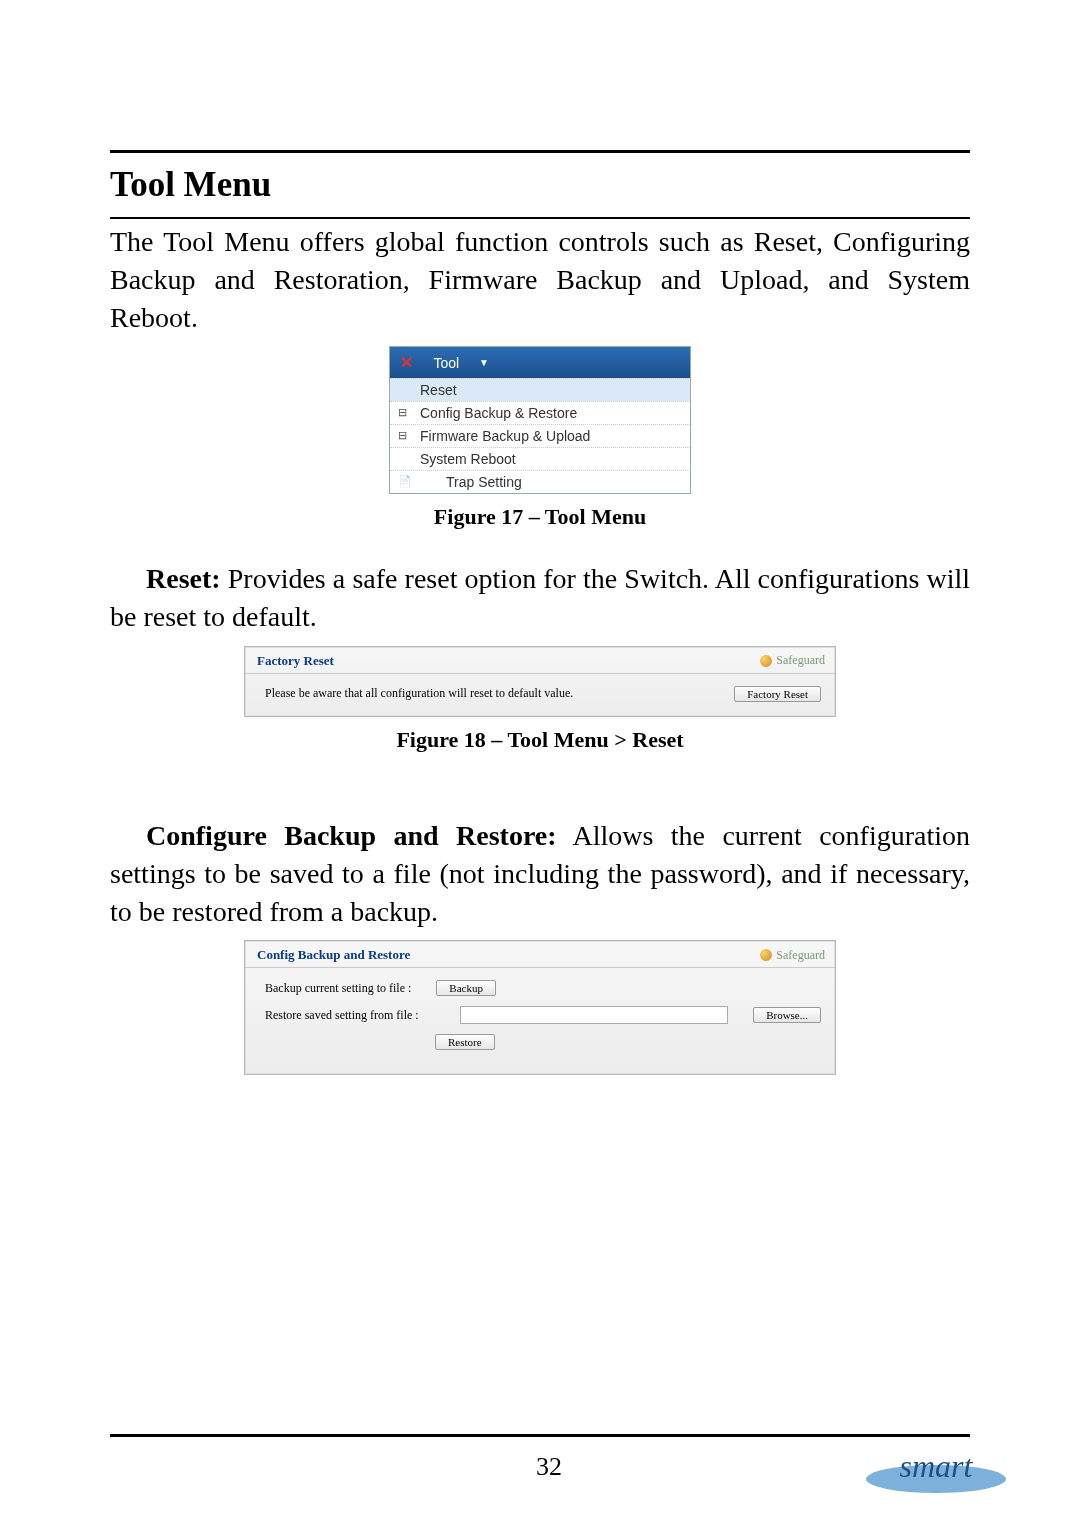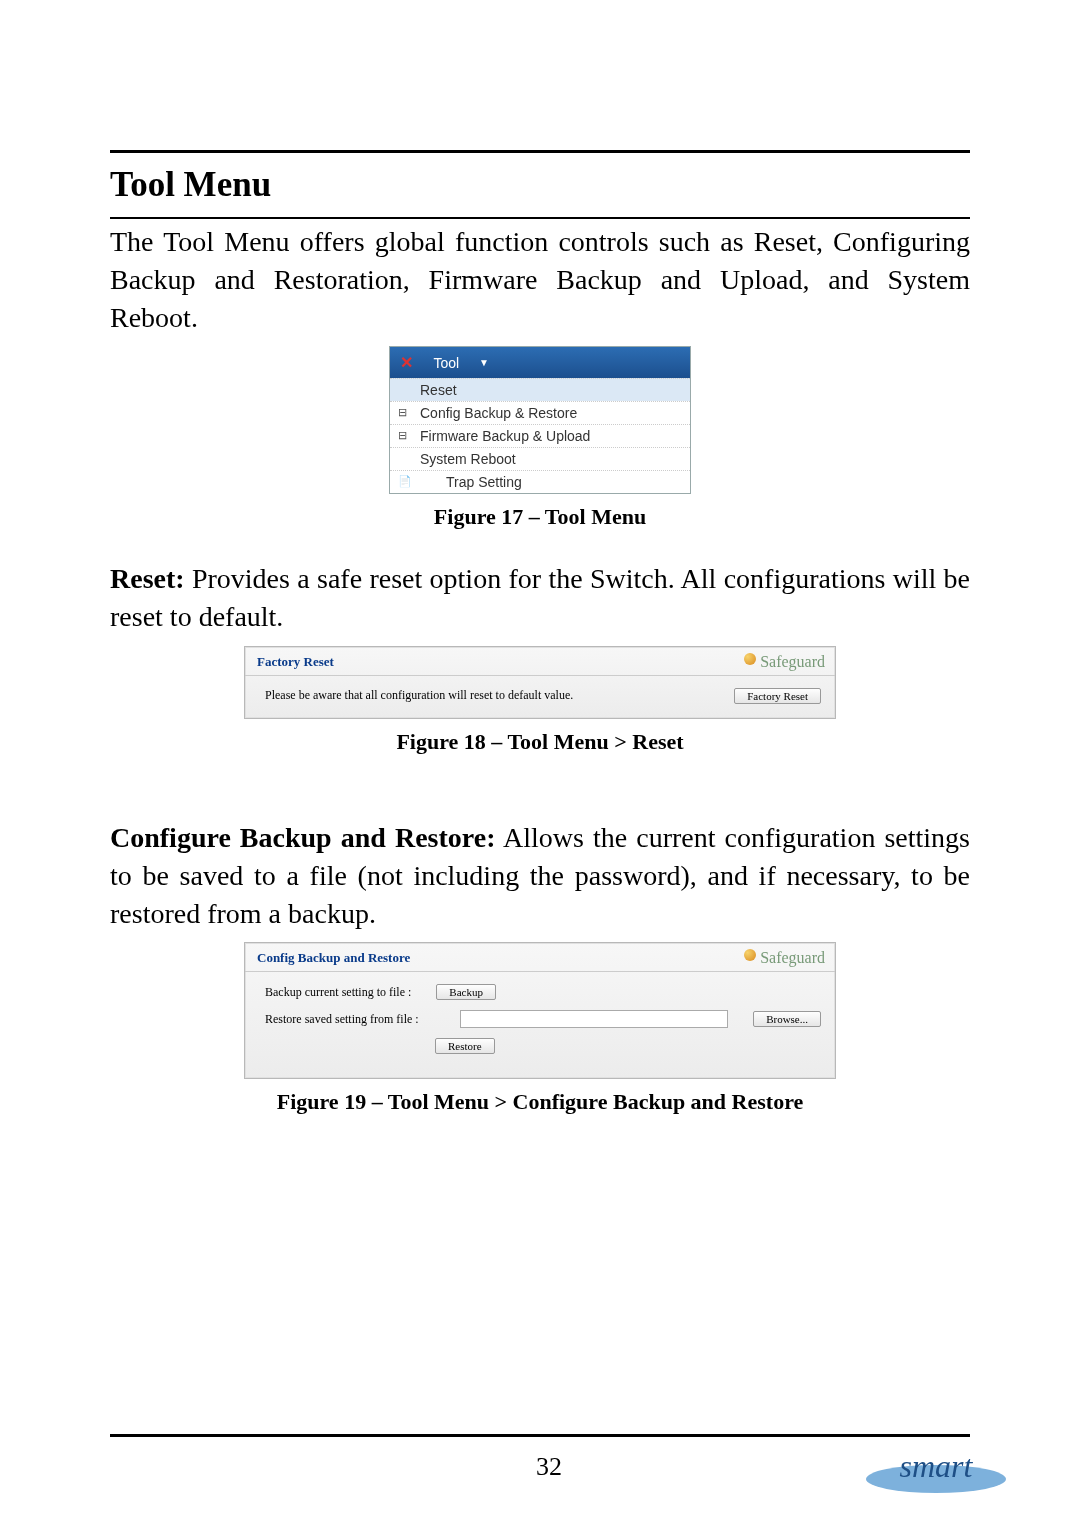--- a/index.html
+++ b/index.html
@@ -30,21 +30,21 @@
     font-weight: bold;
     font-size: 35px;
     margin: 12px 0;
   }
   .body-text {
     font-size: 28px;
     line-height: 1.35;
     text-align: justify;
     margin: 4px 0 10px 0;
   }
-  .bold { font-weight: bold; }
+  .bold { font-weight: bold; margin-left: 36px; }
   .fig-caption {
     text-align: center;
     font-weight: bold;
     font-size: 22px;
     margin: 10px 0 30px 0;
     font-family: Liberation Serif, serif;
   }
   .page-num {
     position: absolute;
     bottom: 45px;
@@ -125,22 +125,23 @@
     padding: 6px 10px 4px 12px;
     border-bottom: 1px solid #ccc;
   }
   .panel-title {
     color: #0a3b8a;
     font-weight: bold;
     font-size: 13px;
   }
   .safeguard {
     color: #789a78;
-    font-size: 16px;
+    font-size: 12px;
     display: inline-flex;
+    align-items: center;
     gap: 4px;
   }
   .safeguard .orb {
     width: 12px; height: 12px;
     background: radial-gradient(circle at 30% 30%, #f7d36b, #d98a1f);
     border-radius: 50%;
     display: inline-block;
   }
   .panel-body {
     padding: 12px 14px 14px 20px;
@@ -250,21 +251,20 @@
       <div class="row">
         <span style="width:170px">Restore saved setting from file :</span>
         <span class="file-input"></span>
         <span class="btn">Browse...</span>
       </div>
       <div class="row" style="margin-left:170px">
         <span class="btn">Restore</span>
       </div>
     </div>
   </div>
-  <div class="fig-caption">Figure 19 – Tool Menu &gt; Configure Backup and Restore</div>
 
   <div class="footer-rule">
     <hr class="hr-thick">
   </div>
   <div class="page-num">32</div>
 
   <div class="logo">
     <svg viewBox="0 0 160 60">
       <ellipse cx="80" cy="42" rx="70" ry="14" fill="#6fa8d8" opacity="0.9"></ellipse>
       <text x="80" y="40" text-anchor="middle" font-family="Brush Script MT, cursive" font-size="32" fill="#1e4f86" font-style="italic">smart</text>

